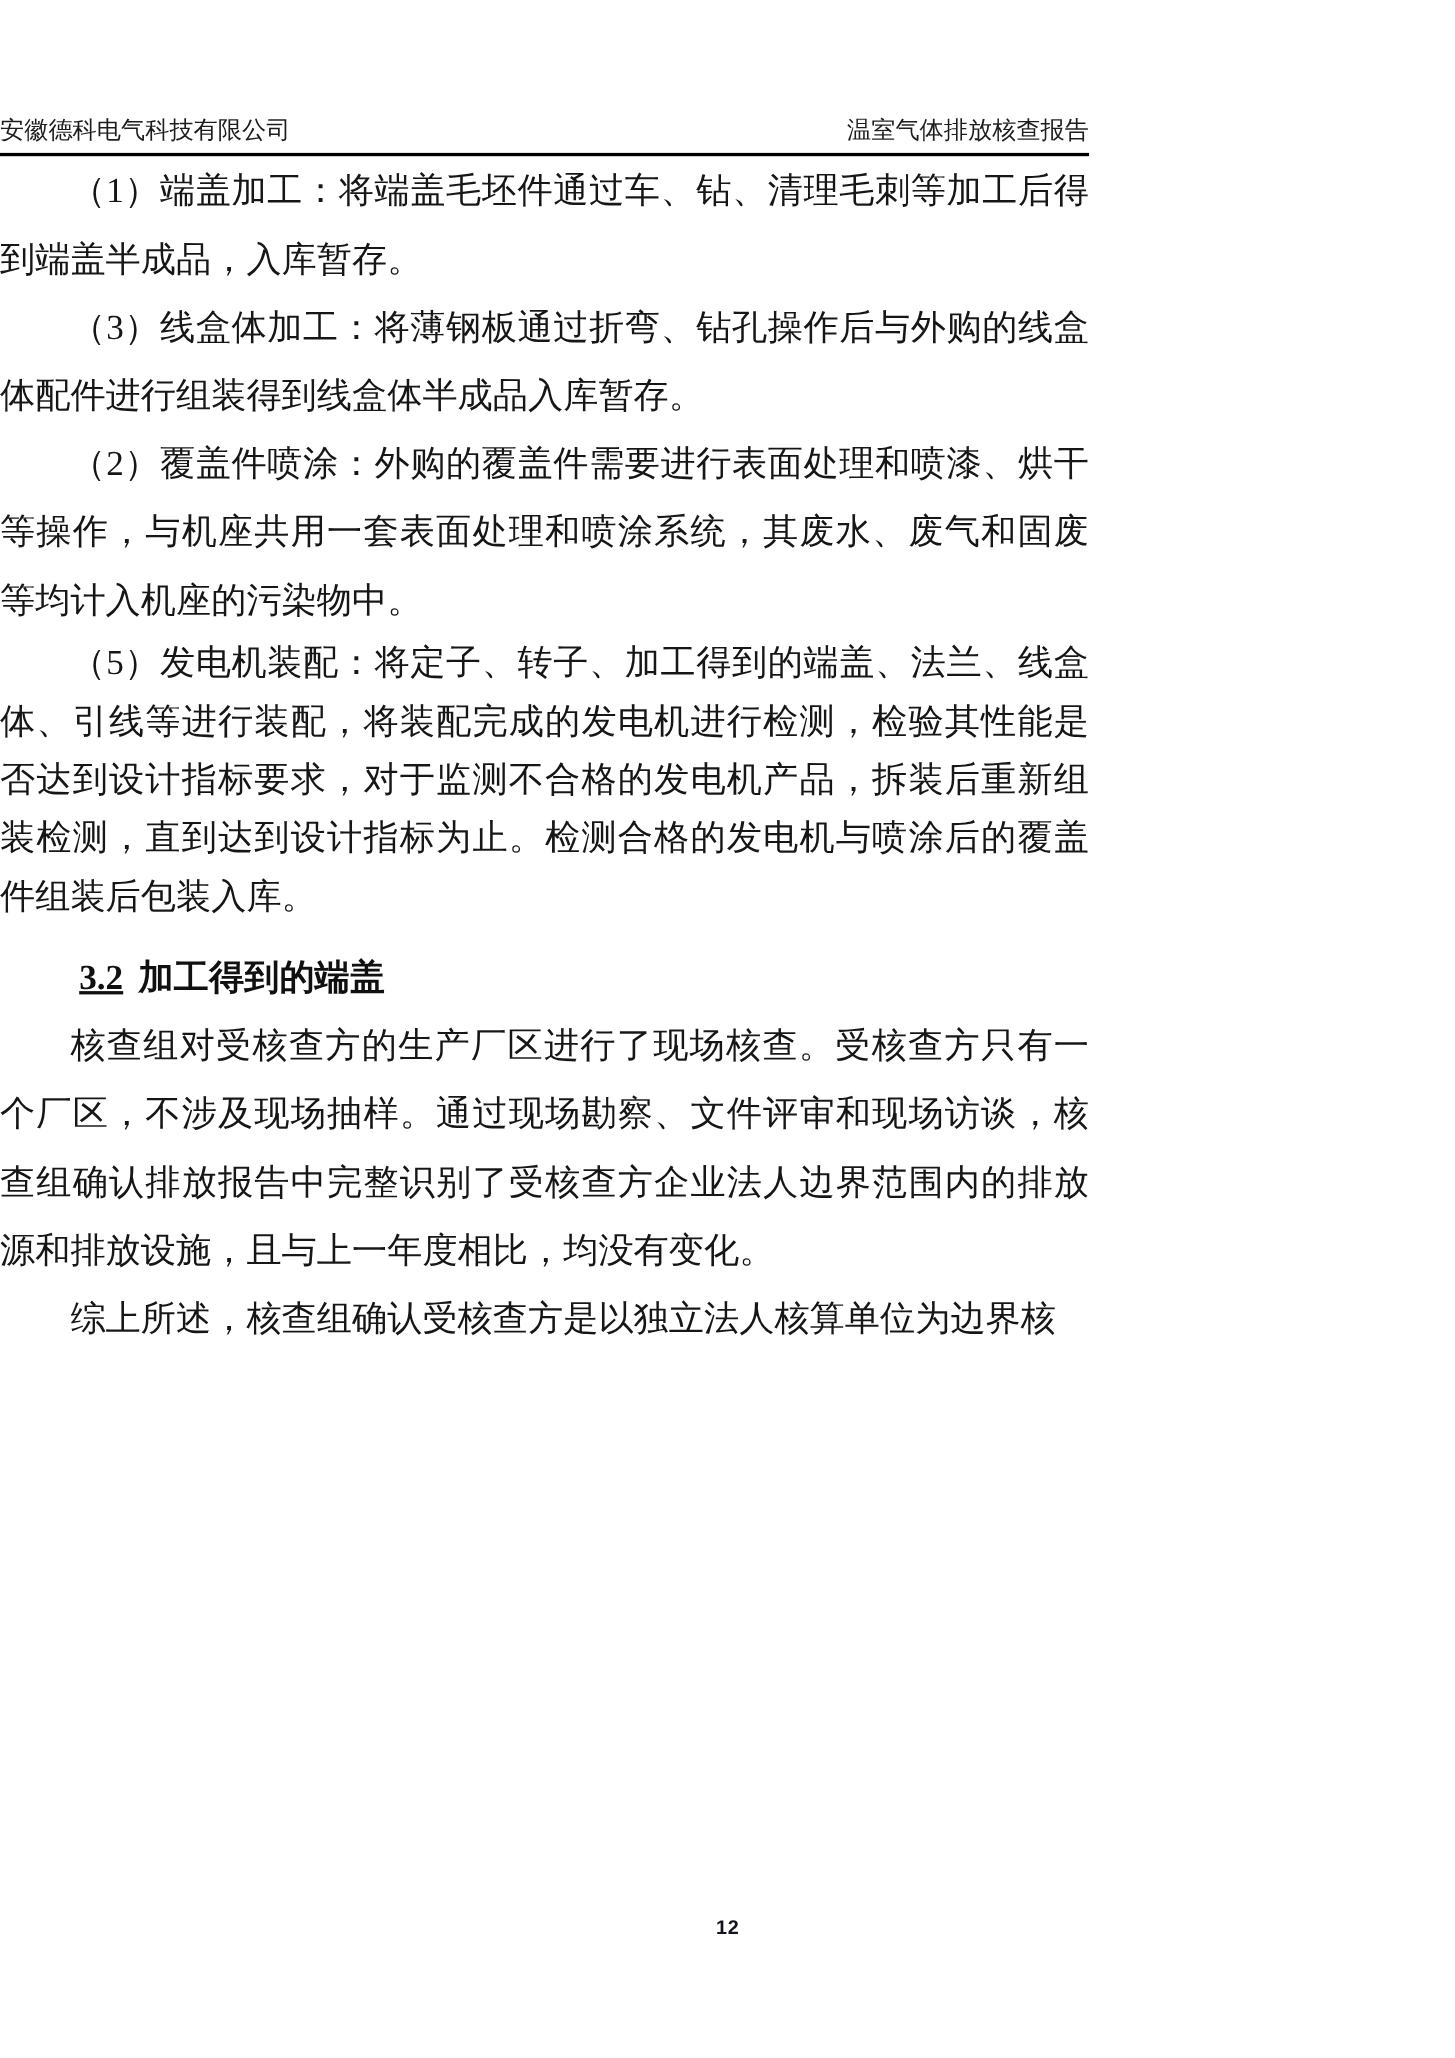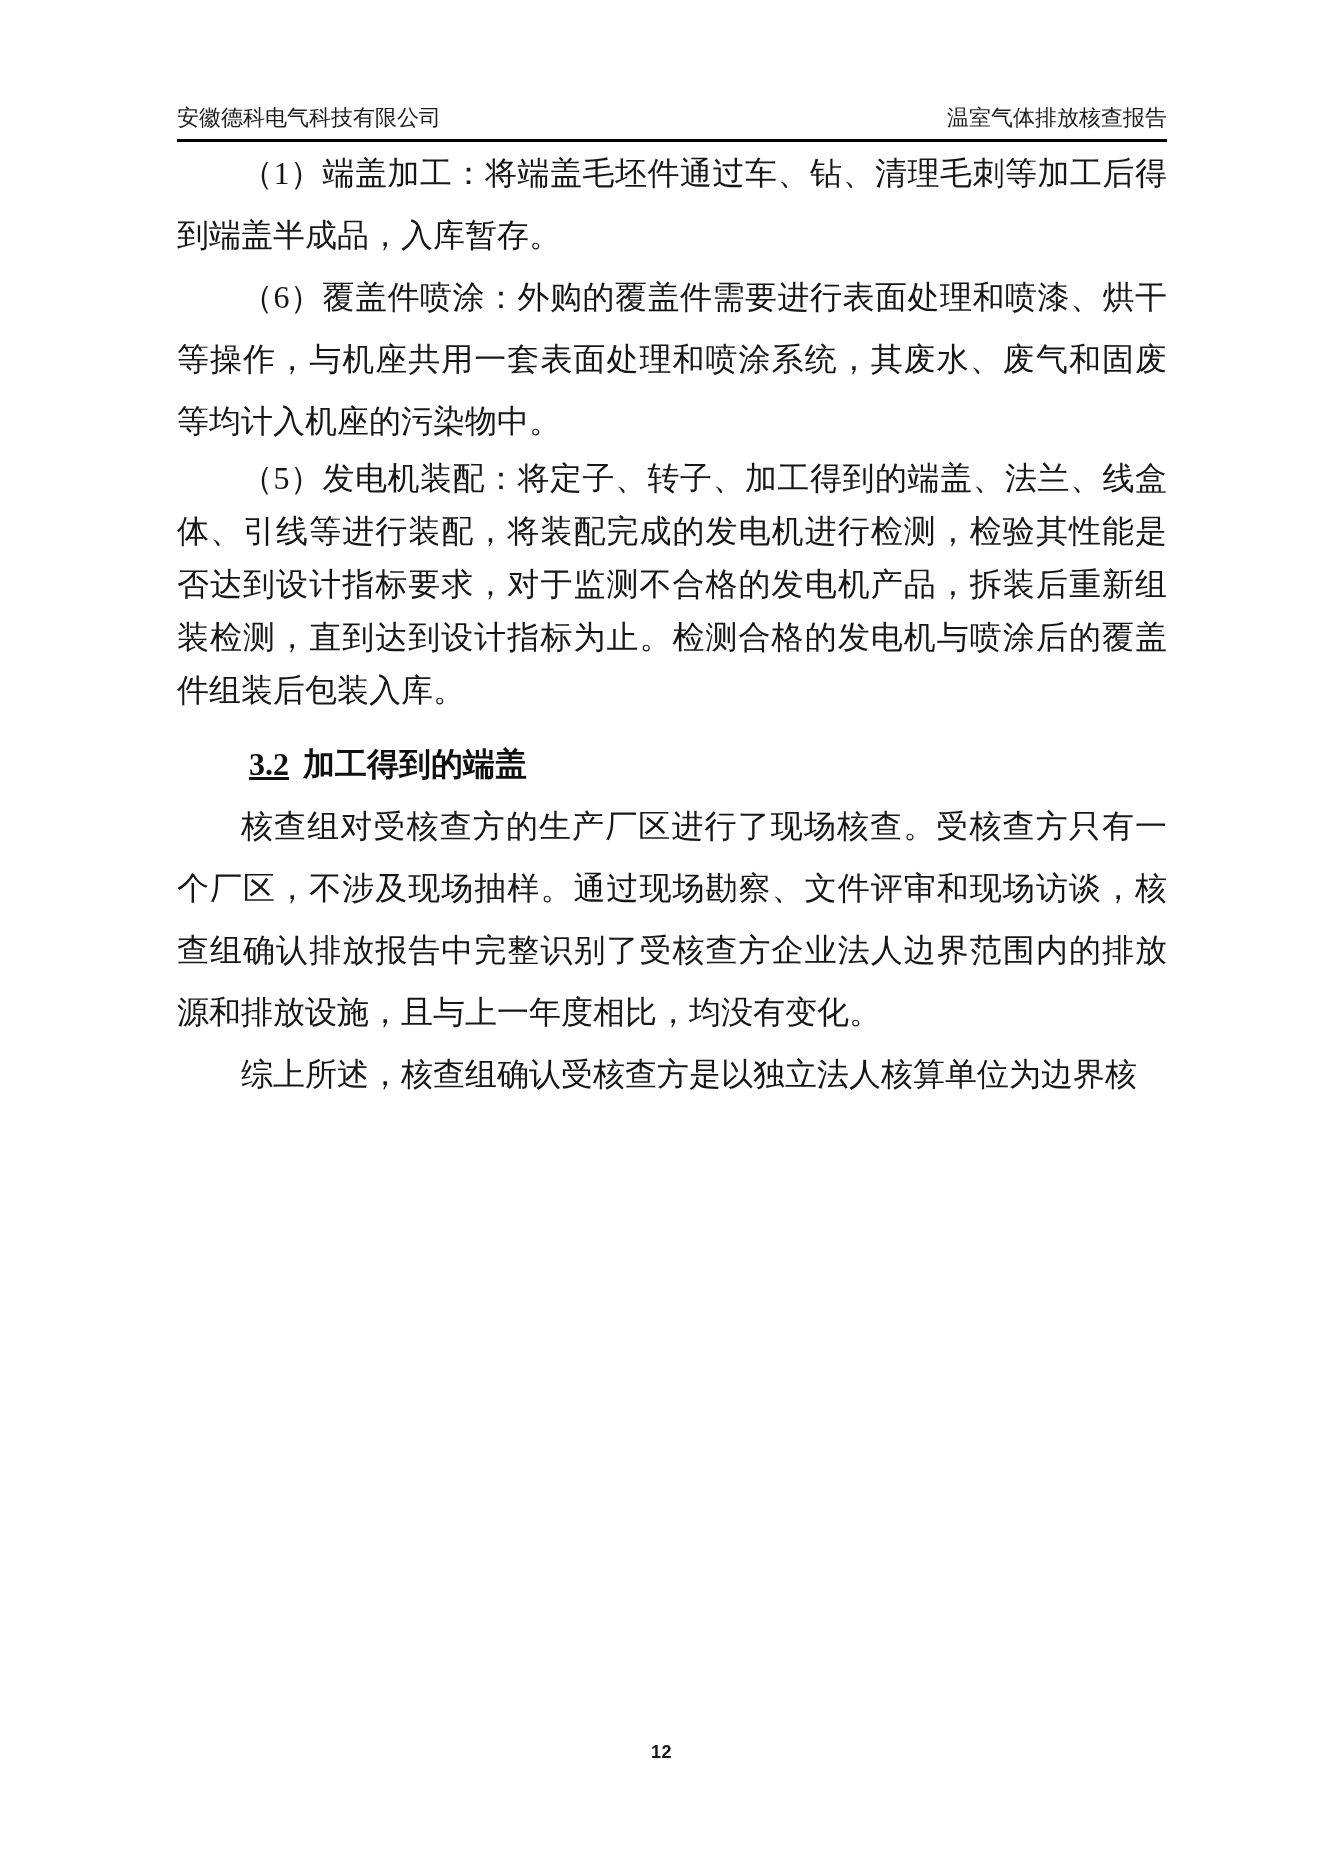--- a/index.html
+++ b/index.html
@@ -12,21 +12,20 @@
     position: relative;
     width: 1323px;
     height: 1871px;
     margin: 0 auto;
     background: #ffffff;
     overflow: hidden;
     font-family: "Liberation Serif", "DejaVu Serif", serif;
     color: #161616;
   }
   .content {
-    margin-left: 177px;
     width: 990px;
   }
   .page-header {
     display: flex;
     justify-content: space-between;
     align-items: flex-end;
     padding-top: 104px;
     padding-bottom: 7px;
     border-bottom: 3px solid #000000;
     font-size: 22px;
@@ -78,21 +77,22 @@
 <div class="page">
   <div class="content">
 
     <div class="page-header">
       <span>安徽德科电气科技有限公司</span>
       <span>温室气体排放核查报告</span>
     </div>
 
     <div class="doc-body">
       <p class="para">（1）端盖加工：将端盖毛坯件通过车、钻、清理毛刺等加工后得到端盖半成品，入库暂存。</p>
-      <p class="para">（6）覆盖件喷涂：外购的覆盖件需要进行表面处理和喷漆、烘干等操作，与机座共用一套表面处理和喷涂系统，其废水、废气和固废等均计入机座的污染物中。</p>
+      <p class="para">（3）线盒体加工：将薄钢板通过折弯、钻孔操作后与外购的线盒体配件进行组装得到线盒体半成品入库暂存。</p>
+      <p class="para">（2）覆盖件喷涂：外购的覆盖件需要进行表面处理和喷漆、烘干等操作，与机座共用一套表面处理和喷涂系统，其废水、废气和固废等均计入机座的污染物中。</p>
       <p class="para tight">（5）发电机装配：将定子、转子、加工得到的端盖、法兰、线盒体、引线等进行装配，将装配完成的发电机进行检测，检验其性能是否达到设计指标要求，对于监测不合格的发电机产品，拆装后重新组装检测，直到达到设计指标为止。检测合格的发电机与喷涂后的覆盖件组装后包装入库。</p>
 
       <h2 class="section-heading">
         <span class="sec-num">3.2</span><span>加工得到的端盖</span>
       </h2>
 
       <p class="para">核查组对受核查方的生产厂区进行了现场核查。受核查方只有一个厂区，不涉及现场抽样。通过现场勘察、文件评审和现场访谈，核查组确认排放报告中完整识别了受核查方企业法人边界范围内的排放源和排放设施，且与上一年度相比，均没有变化。</p>
       <p class="para">综上所述，核查组确认受核查方是以独立法人核算单位为边界核</p>
     </div>
 

